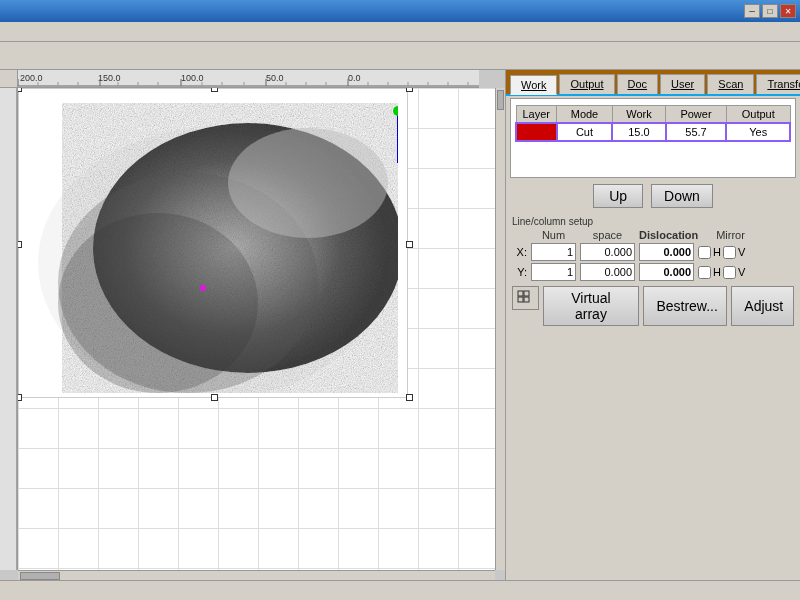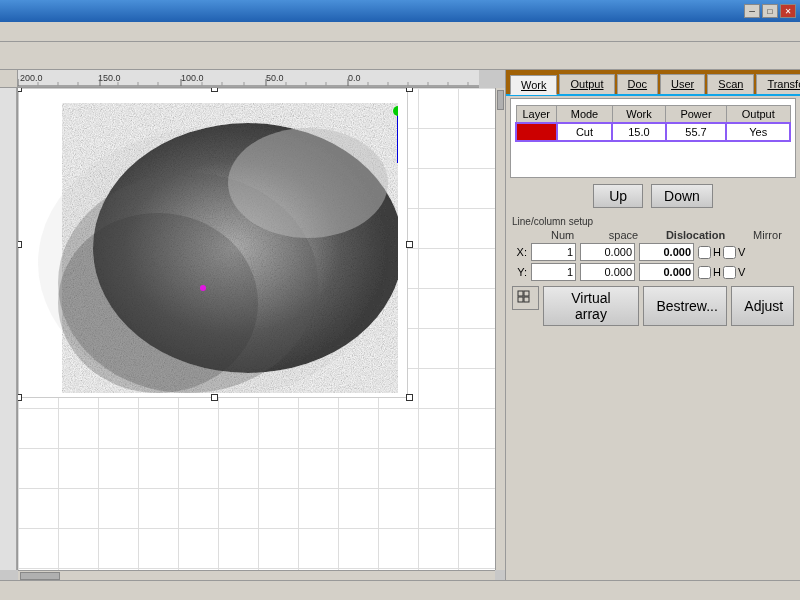--- a/index.html
+++ b/index.html
@@ -322,21 +322,21 @@
     }
     .mirror-col {
       width: 65px;
       display: flex;
       align-items: center;
       gap: 2px;
     }
     .headers-row {
       display: flex;
       align-items: center;
-      gap: 20px;
+      gap: 4px;
       padding: 0 6px 1px;
     }
   </style>
 </head>
 <body>
 
 <div class="title-bar">
   <div class="title-bar-buttons">
     <div class="title-btn minimize">─</div>
     <div class="title-btn maximize">□</div>

